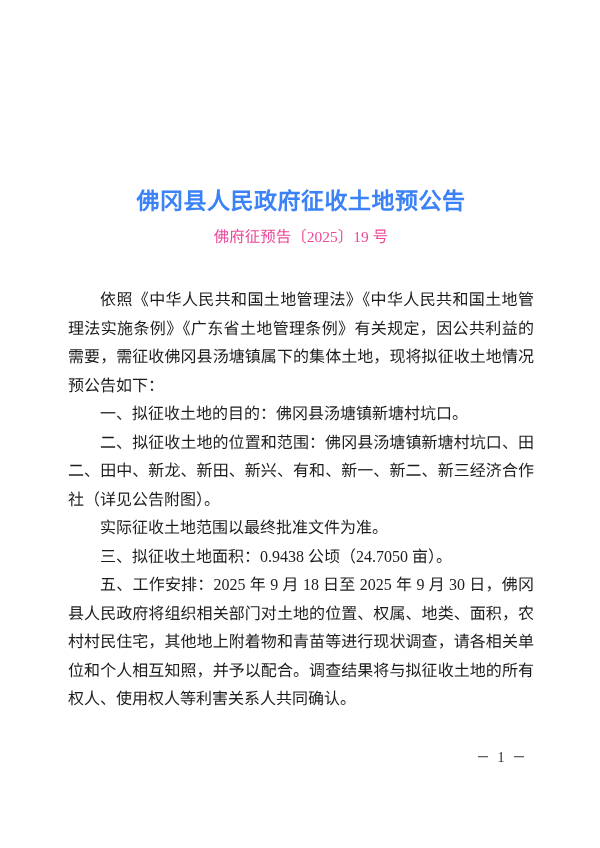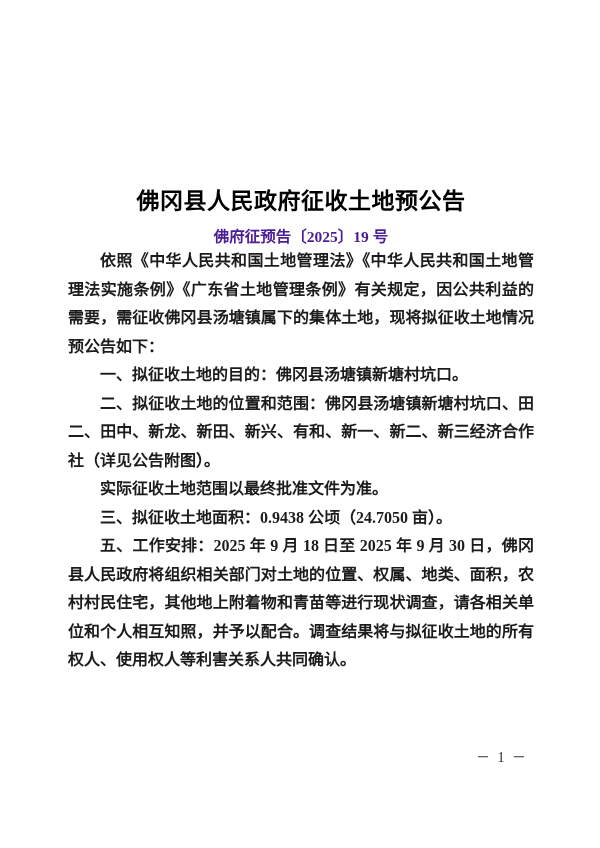--- a/index.html
+++ b/index.html
@@ -25,32 +25,32 @@
     right: 66px;
     top: 0;
   }
   .doc-title {
     margin: 188px 0 0 0;
     text-align: center;
     font-size: 23px;
     line-height: 28px;
     font-weight: bold;
     letter-spacing: 0.5px;
-    color: #000000;
+    color: #3b82f6;
   }
   .doc-number {
     margin: 11px 0 0 0;
     text-align: center;
     font-size: 15.5px;
     line-height: 20px;
-    font-weight: bold;
-    color: #4c1d95;
+    font-weight: normal;
+    color: #ec4899;
   }
   .doc-body {
-    font-weight: bold;
+    margin-top: 39px;
   }
   .doc-body p {
     margin: 0;
     font-size: 16px;
     line-height: 28.5px;
     text-indent: 2em;
     text-align: justify;
     text-justify: inter-ideograph;
     word-break: break-all;
     color: #1c1c1c;

